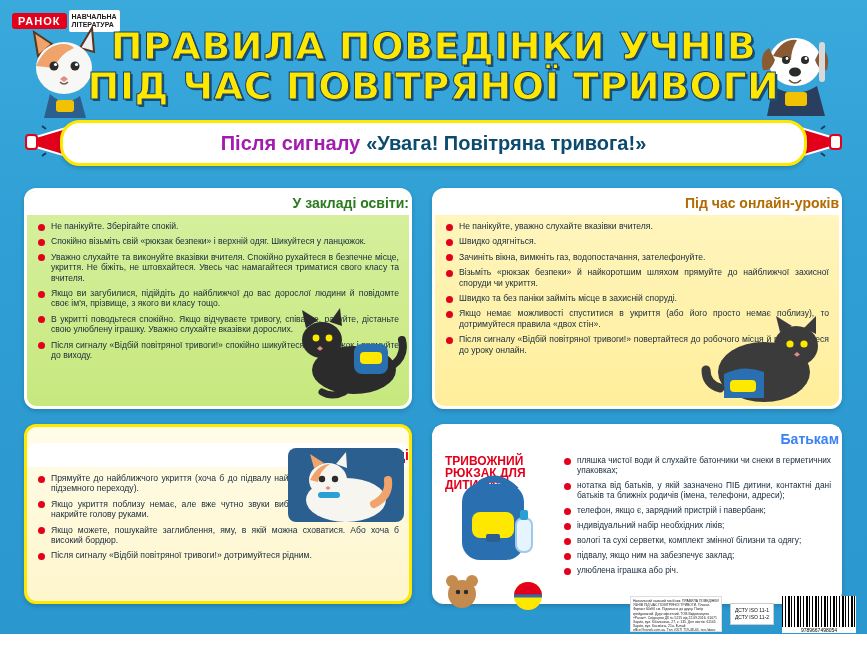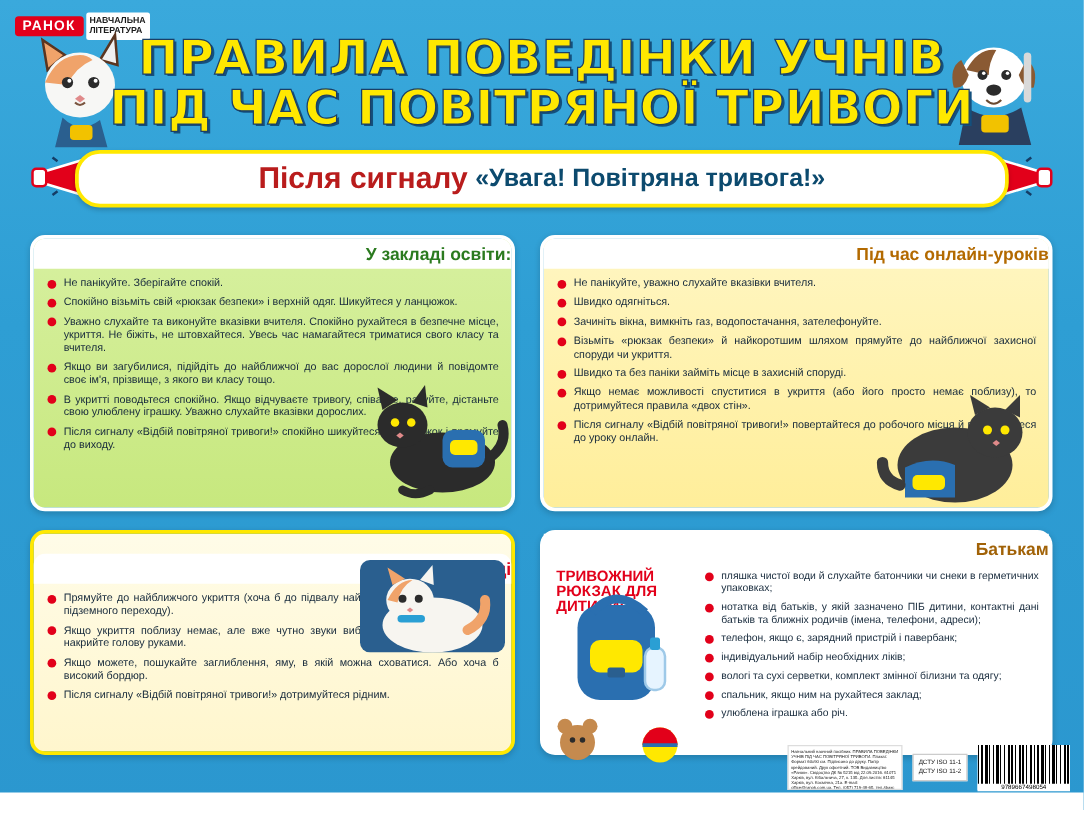--- a/index.html
+++ b/index.html
@@ -41,21 +41,21 @@
     text-shadow:2px 2px 0 #14507d;
     font-family:"DejaVu Sans", sans-serif;
   }
   
   .banner{
     position:absolute;left:60px;right:60px;top:120px;height:40px;
     background:#ffffff;border:3px solid #ffe800;border-radius:20px;
     display:flex;align-items:center;justify-content:center;
     box-shadow:0 2px 4px rgba(0,0,0,.2);
   }
-  .banner .b1{font-size:24px;font-weight:bold;color:#b91c1c;}
+  .banner .b1{font-size:20px;font-weight:bold;color:#a21caf;}
   .banner .b2{font-size:20px;font-weight:bold;color:#0c4a6e;margin-left:6px;}
   .megaphone{
     position:absolute;top:124px;width:46px;height:34px;
   }
   .megaphone.left{left:22px;}
   .megaphone.right{right:22px;}
   
   .panel{
     position:absolute;border-radius:12px;box-sizing:border-box;
     border:3px solid #ffffff;
@@ -88,21 +88,21 @@
   
   #p-street{left:24px;top:424px;width:388px;height:180px;background:#fffbe0;}
   #p-street{background:linear-gradient(180deg,#fffce8 0%,#fff6cd 100%);
     border:3px solid #ffe800;}
   #p-street .panel-head{color:#e2001a;background:#ffffff;margin:16px 0 6px 0;
     border-radius:9px 9px 0 0;padding:4px 0;}
   #p-street li:before{background:#e2001a;}
   
   #p-parents{left:432px;top:424px;width:410px;height:180px;background:#ffffff;
     border:3px solid #ffffff;}
-  #p-parents .panel-head{color:#a16207;background:#ffffff;margin:0 0 4px 0;
+  #p-parents .panel-head{color:#3b82f6;background:#ffffff;margin:0 0 4px 0;
     padding:4px 0;}
   #p-parents li:before{background:#e2001a;}
   #p-parents ul{padding-left:128px;padding-right:8px;}
   #p-parents li{font-size:8.3px;line-height:10px;}
   .backpack-label{
     position:absolute;left:10px;top:28px;width:112px;
     font-size:12px;font-weight:bold;color:#e2001a;line-height:12px;
   }
   
   .cat-head{
@@ -283,21 +283,21 @@
 
   <div class="panel" id="p-parents">
     <div class="panel-head">Батькам</div>
     <div class="backpack-label">ТРИВОЖНИЙ РЮКЗАК ДЛЯ ДИТИНИ:</div>
     <ul>
       <li>пляшка чистої води й слухайте батончики чи снеки в герметичних упаковках;</li>
       <li>нотатка від батьків, у якій зазначено ПІБ дитини, контактні дані батьків та ближніх родичів (імена, телефони, адреси);</li>
       <li>телефон, якщо є, зарядний пристрій і павербанк;</li>
       <li>індивідуальний набір необхідних ліків;</li>
       <li>вологі та сухі серветки, комплект змінної білизни та одягу;</li>
-      <li>спальник, якщо ним на рухайтеся заклад;</li>
+      <li>підвалу, якщо ним на забезпечує заклад;</li>
       <li>улюблена іграшка або річ.</li>
     </ul>
   </div>
 
   <svg class="backpack-img" viewBox="0 0 86 120">
     <rect x="10" y="28" width="62" height="76" rx="18" fill="#2a6fb0"></rect>
     <path d="M22 34 q19 -22 42 0" stroke="#2a6fb0" stroke-width="7" fill="none"></path>
     <rect x="20" y="56" width="42" height="26" rx="8" fill="#ffe800"></rect>
     <rect x="34" y="78" width="14" height="8" rx="2" fill="#2a5f8f"></rect>
     <rect x="64" y="62" width="16" height="34" rx="7" fill="#e6f4ff" stroke="#9ec9e8" stroke-width="2"></rect>

